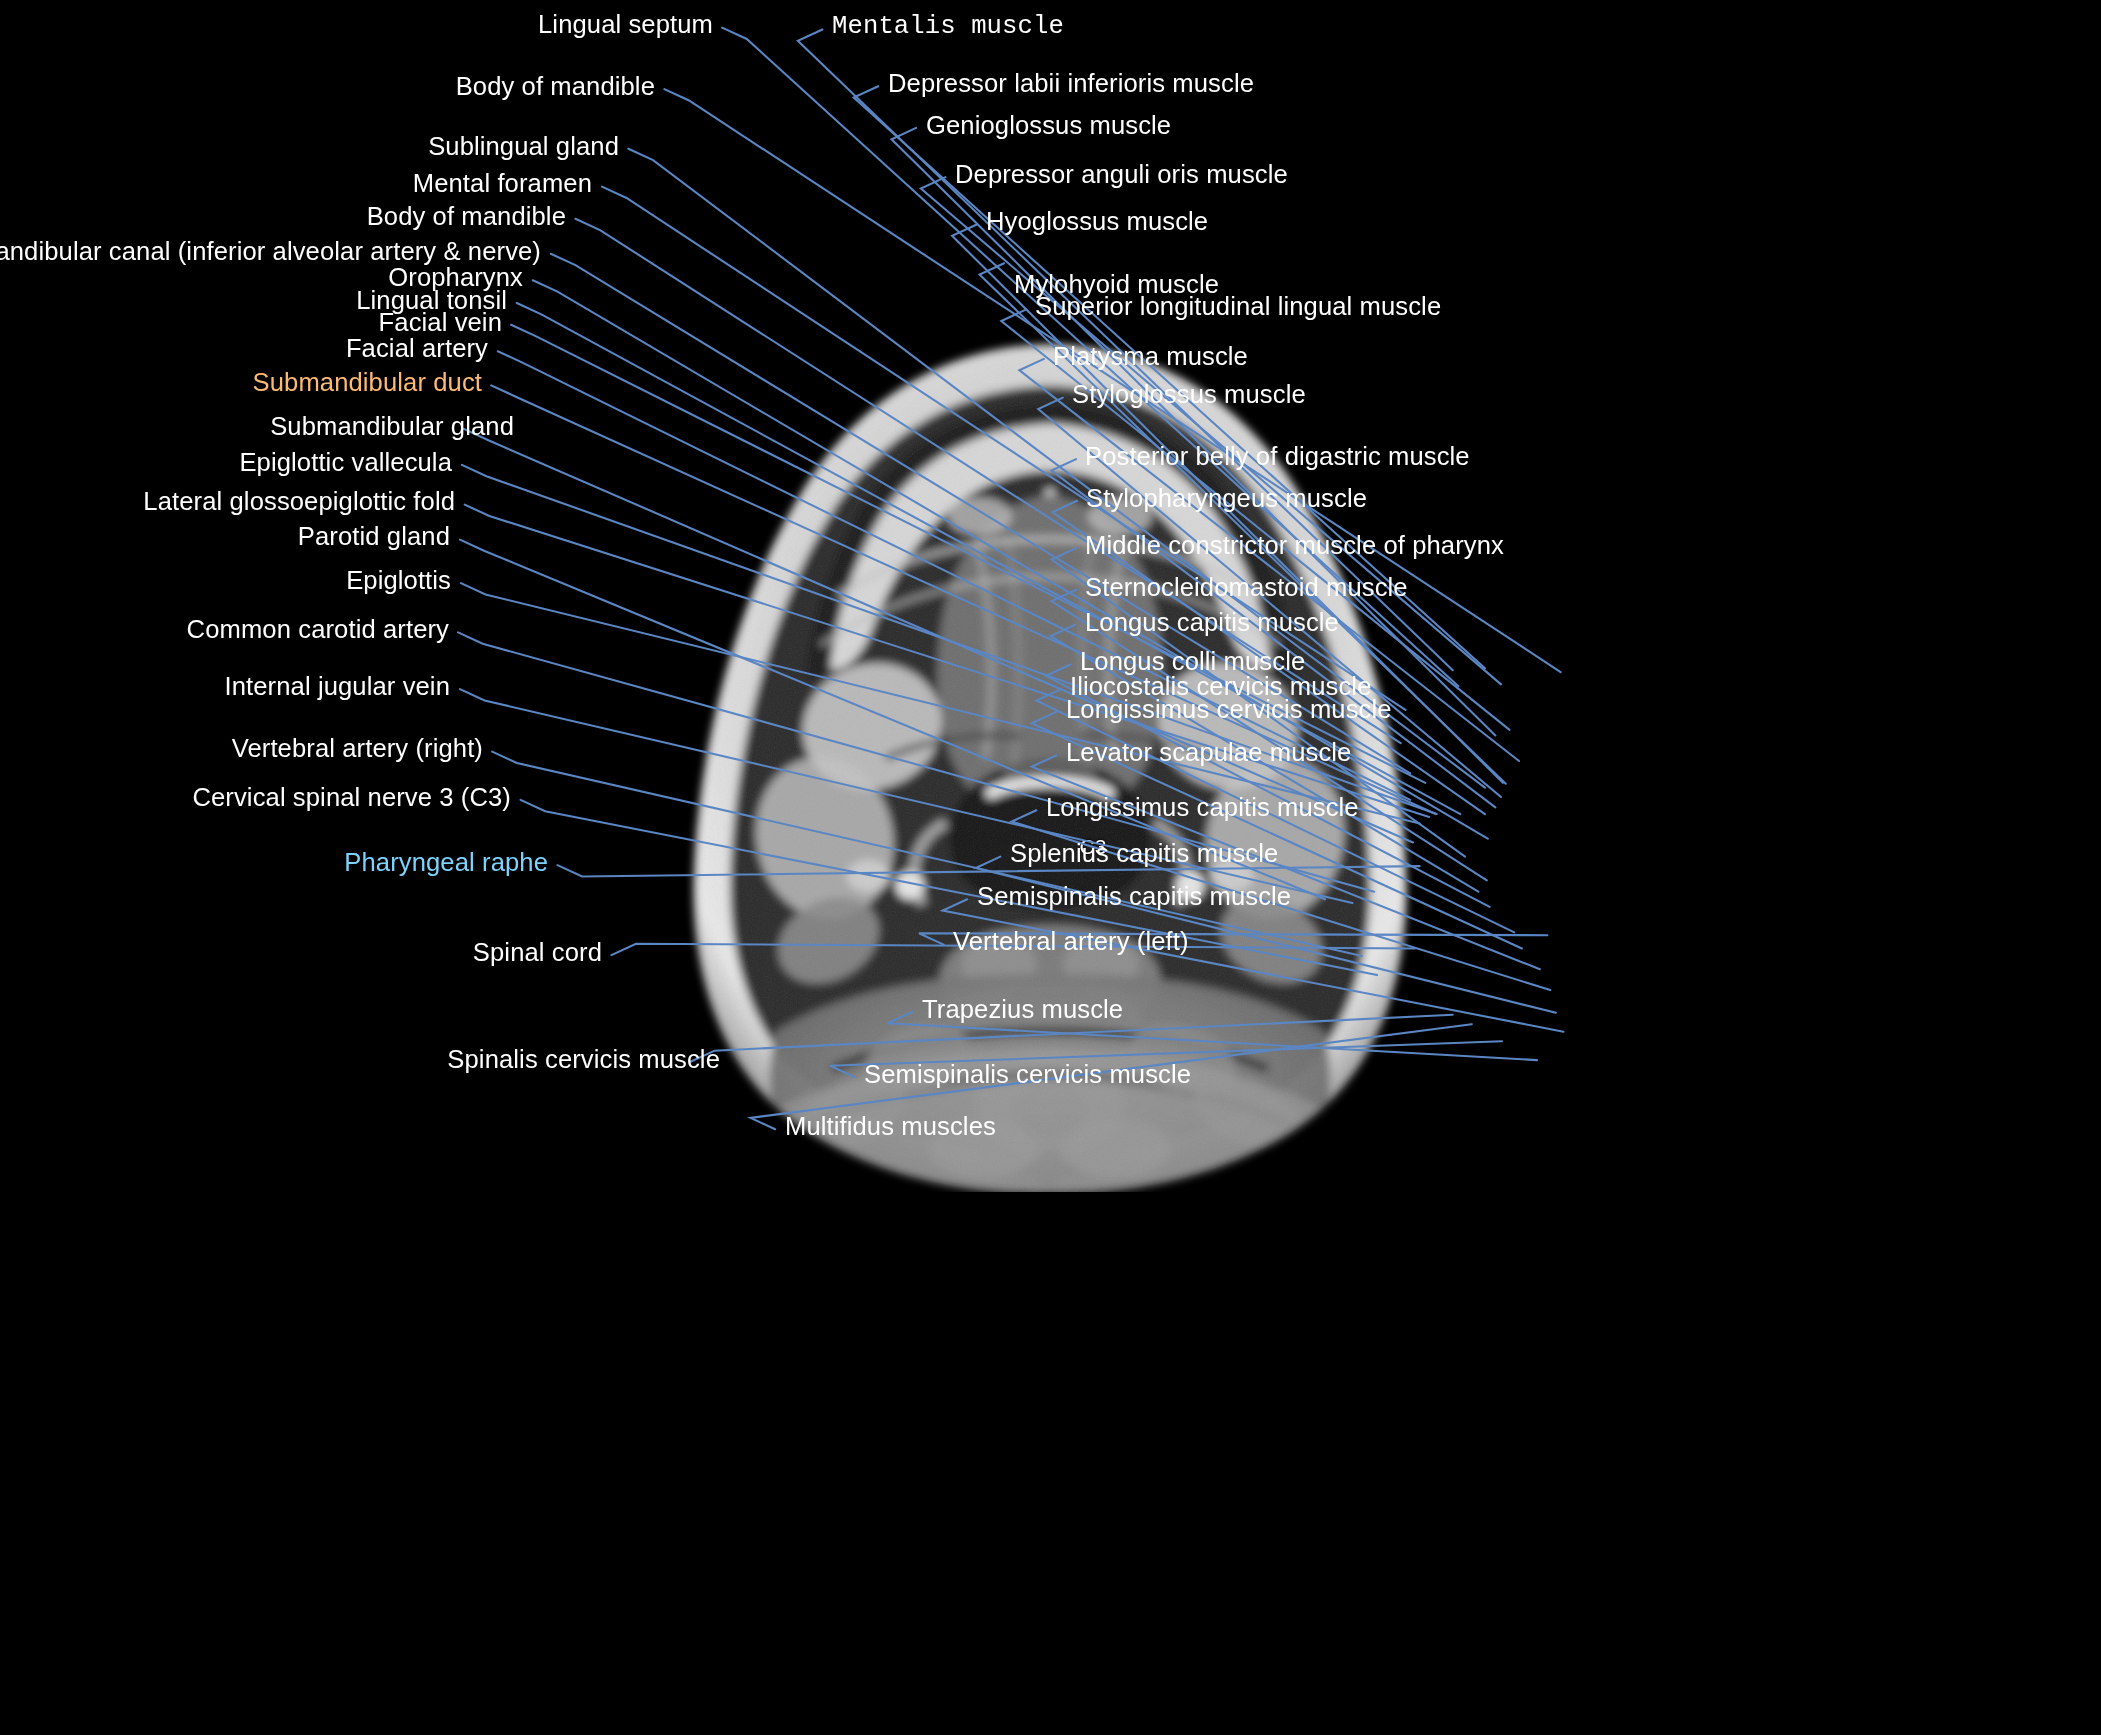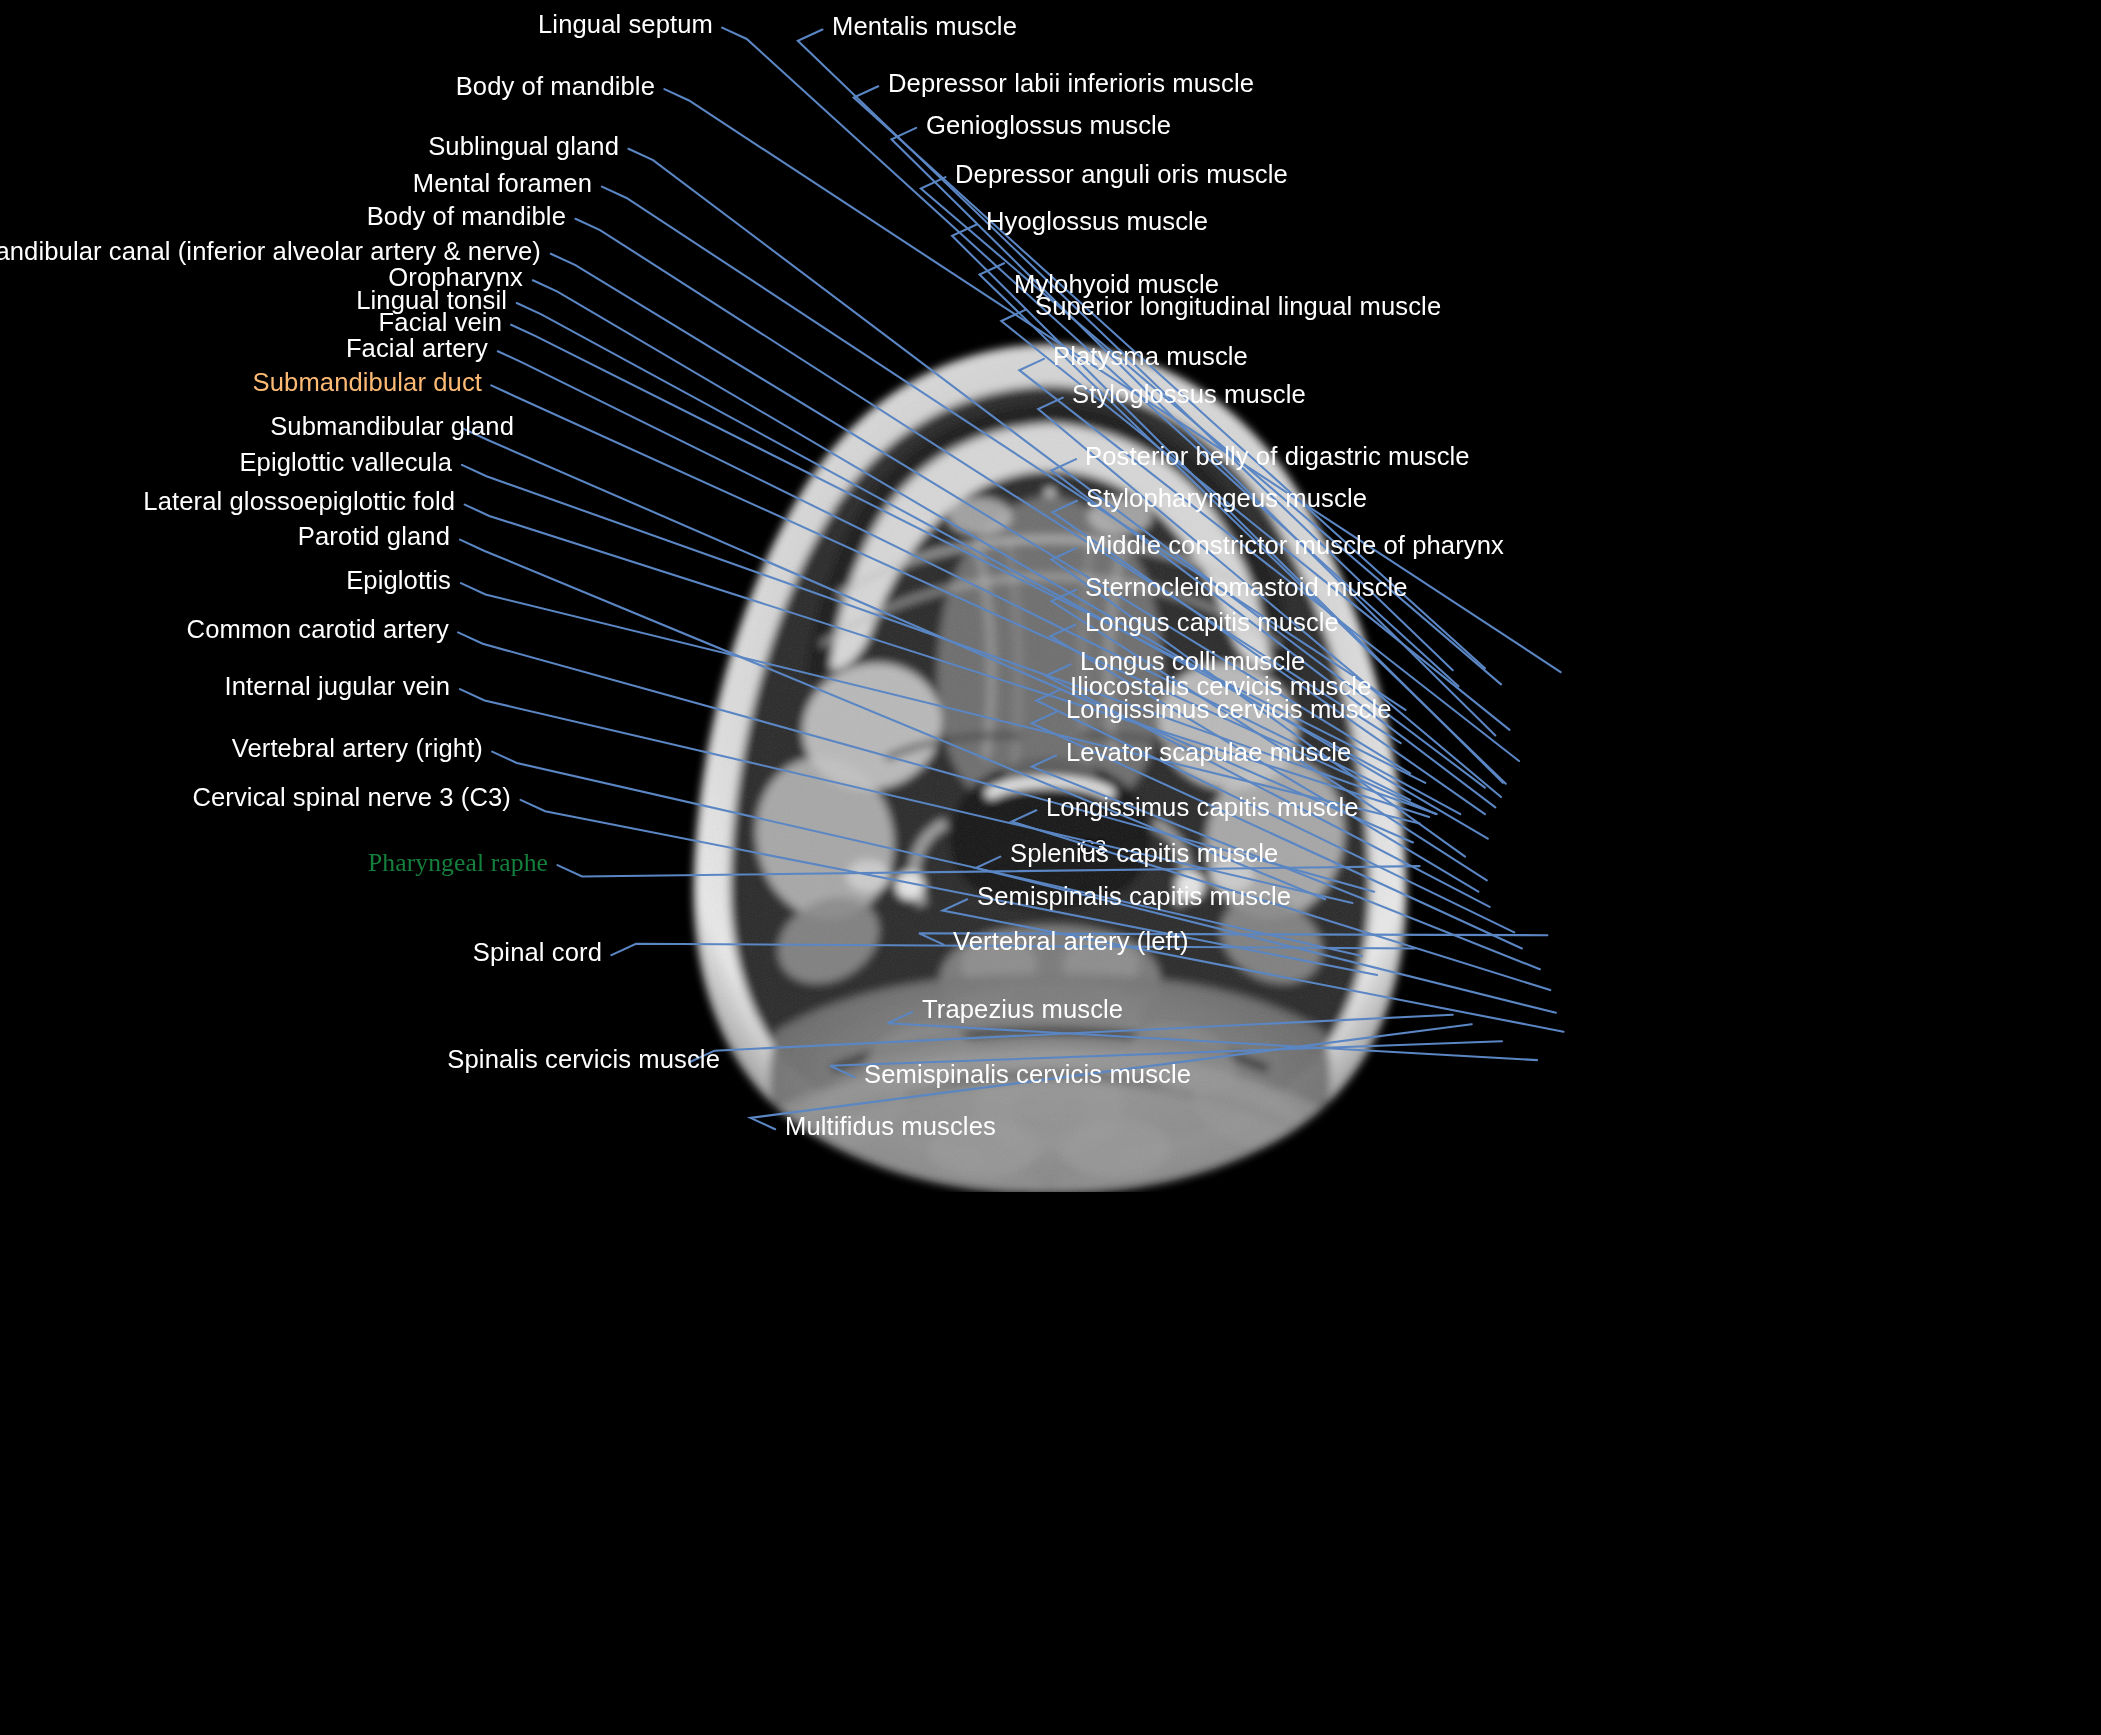--- a/index.html
+++ b/index.html
@@ -275,26 +275,26 @@
       <div class="lbl r" style="left: 482px; top: 368px; color: #fdba74;">Submandibular duct</div>
       <div class="lbl r" style="left: 470px; top: 412px; color: #ffffff; margin-left: 44px;">Submandibular gland</div>
       <div class="lbl r" style="left: 452px; top: 448px; color: rgb(255, 255, 255);">Epiglottic vallecula</div>
       <div class="lbl r" style="left: 455px; top: 487px; color: rgb(255, 255, 255);">Lateral glossoepiglottic fold</div>
       <div class="lbl r" style="left: 450px; top: 522px; color: rgb(255, 255, 255);">Parotid gland</div>
       <div class="lbl r" style="left: 451px; top: 566px; color: rgb(255, 255, 255);">Epiglottis</div>
       <div class="lbl r" style="left: 449px; top: 615px; color: rgb(255, 255, 255);">Common carotid artery</div>
       <div class="lbl r" style="left: 450px; top: 672px; color: rgb(255, 255, 255);">Internal jugular vein</div>
       <div class="lbl r" style="left: 483px; top: 734px; color: rgb(255, 255, 255);">Vertebral artery (right)</div>
       <div class="lbl r" style="left: 511px; top: 783px; color: rgb(255, 255, 255);">Cervical spinal nerve 3 (C3)</div>
-      <div class="lbl r" style="left: 548px; top: 848px; color: #15803d; font-family: Liberation Serif, serif;">Pharyngeal raphe</div>
+      <div class="lbl r" style="left: 548px; top: 848px; color: #7dd3fc;">Pharyngeal raphe</div>
       <div class="lbl r" style="left: 602px; top: 938px; color: rgb(255, 255, 255);">Spinal cord</div>
       <div class="lbl r" style="left: 680px; top: 1045px; color: rgb(255, 255, 255); margin-left: 40px;">Spinalis cervicis muscle</div>
     </div>
   <div id="labels-right">
-      <div class="lbl l" style="left: 832px; top: 12.3px; color: rgb(255, 255, 255);">Mentalis muscle</div>
+      <div class="lbl l" style="left: 832px; top: 12.3px; color: rgb(255, 255, 255); font-family: Liberation Mono, monospace;">Mentalis muscle</div>
       <div class="lbl l" style="left: 888px; top: 69px; color: rgb(255, 255, 255);">Depressor labii inferioris muscle</div>
       <div class="lbl l" style="left: 926px; top: 111px; color: rgb(255, 255, 255);">Genioglossus muscle</div>
       <div class="lbl l" style="left: 955px; top: 160px; color: rgb(255, 255, 255);">Depressor anguli oris muscle</div>
       <div class="lbl l" style="left: 986px; top: 207px; color: rgb(255, 255, 255);">Hyoglossus muscle</div>
       <div class="lbl l" style="left: 1014px; top: 246px; color: rgb(255, 255, 255); margin-top: 24px;">Mylohyoid muscle</div>
       <div class="lbl l" style="left: 1035px; top: 292px; color: rgb(255, 255, 255);">Superior longitudinal lingual muscle</div>
       <div class="lbl l" style="left: 1053px; top: 342px; color: rgb(255, 255, 255);">Platysma muscle</div>
       <div class="lbl l" style="left: 1072px; top: 380px; color: rgb(255, 255, 255);">Styloglossus muscle</div>
       <div class="lbl l" style="left: 1085px; top: 442px; color: rgb(255, 255, 255);">Posterior belly of digastric muscle</div>
       <div class="lbl l" style="left: 1086px; top: 484px; color: rgb(255, 255, 255);">Stylopharyngeus muscle</div>

